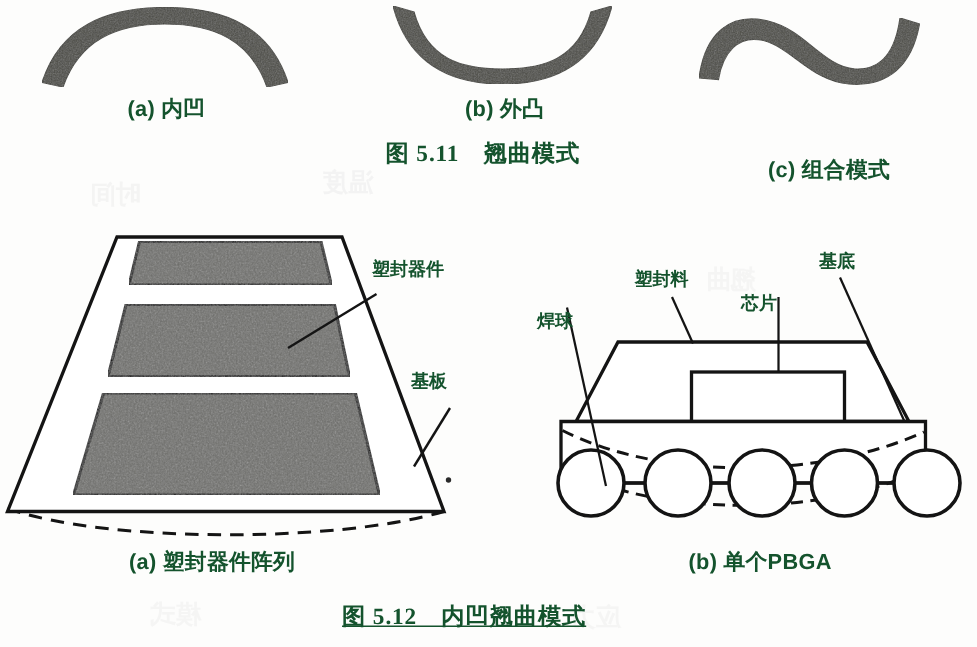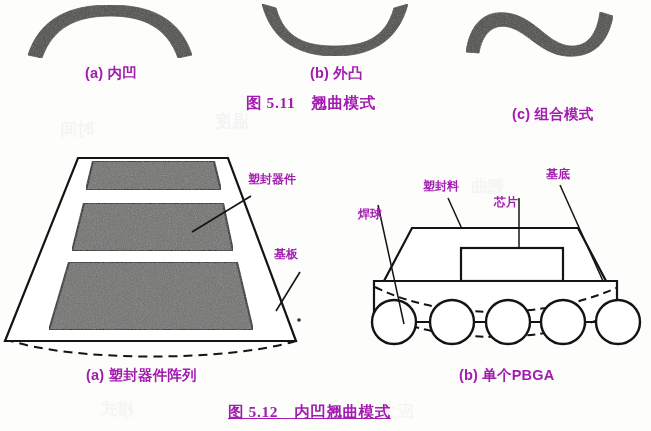--- a/index.html
+++ b/index.html
@@ -12,21 +12,21 @@
     overflow:hidden;
     position:relative;
   }
   #root{position:relative;width:651px;height:431px;}
   svg{display:block;}
   .fig-layer{position:absolute;left:0;top:0;width:651px;height:431px;}
 
   .lbl{
     position:absolute;
     font-family:"Liberation Sans","DejaVu Sans",sans-serif;
-    color:#a21caf;
+    color:#14532d;
     white-space:nowrap;
     line-height:1;
   }
   .sub-label{
     font-size:14.5px;
     font-weight:700;
     letter-spacing:.2px;
   }
   .fig-caption{
     font-size:15.5px;
@@ -144,21 +144,21 @@
       <path d="M 519,198 L 519,248" fill="none" stroke="#141414" stroke-width="1.5"></path>
 
       <path d="M 560,185 L 603,281" fill="none" stroke="#141414" stroke-width="1.5"></path>
     </g>
   </svg>
 
   <div class="lbl sub-label" style="left:85px;top:66px;">(a) 内凹</div>
   <div class="lbl sub-label" style="left:310px;top:66px;">(b) 外凸</div>
   <div class="lbl sub-label" style="left:512px;top:66px;margin-top:41px;">(c) 组合模式</div>
 
-  <div class="lbl fig-caption" style="left:246px;top:95px;">图 5.11　翘曲模式</div>
+  <div class="lbl fig-caption" style="left:257px;top:95px;">图 5.11　翘曲模式</div>
 
   <div class="lbl callout" style="left:248px;top:173px;">塑封器件</div>
   <div class="lbl callout" style="left:274px;top:248px;">基板</div>
 
   <div class="lbl callout" style="left:358px;top:208px;">焊球</div>
   <div class="lbl callout" style="left:423px;top:180px;">塑封料</div>
   <div class="lbl callout" style="left:494px;top:196px;">芯片</div>
   <div class="lbl callout" style="left:546px;top:168px;">基底</div>
 
   <div class="lbl sub-label" style="left:459px;top:368px;">(b) 单个PBGA</div>

